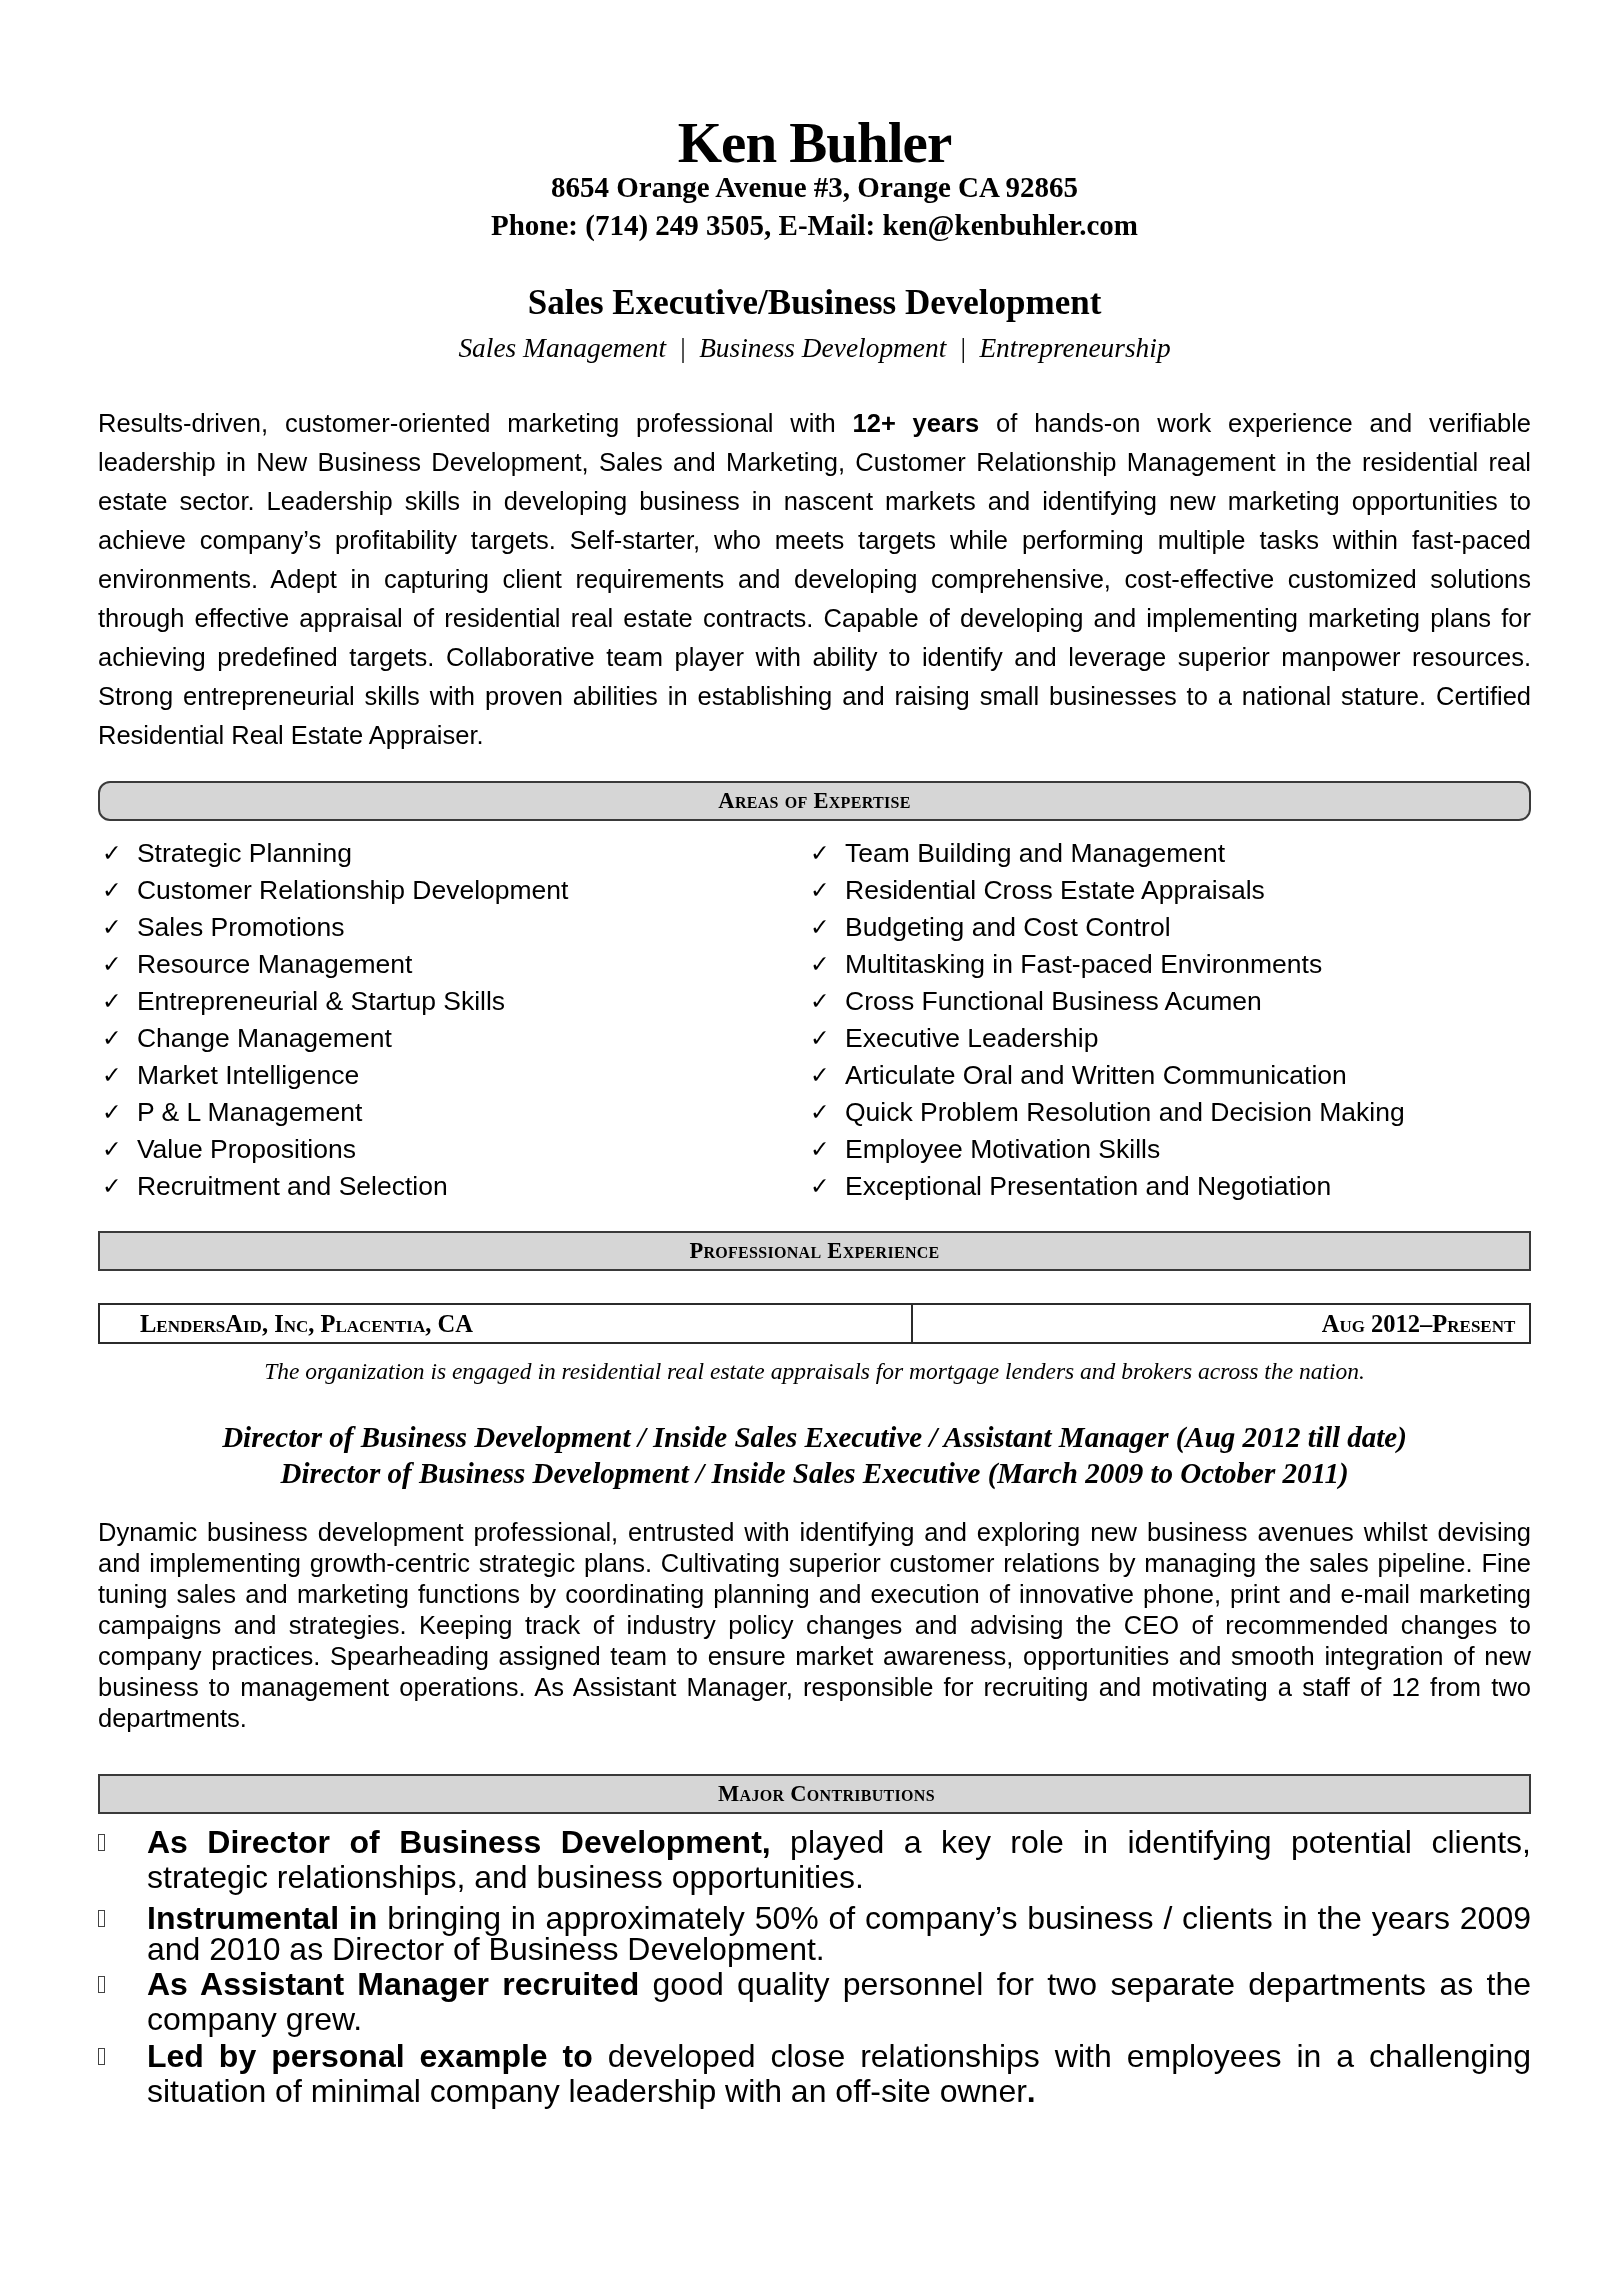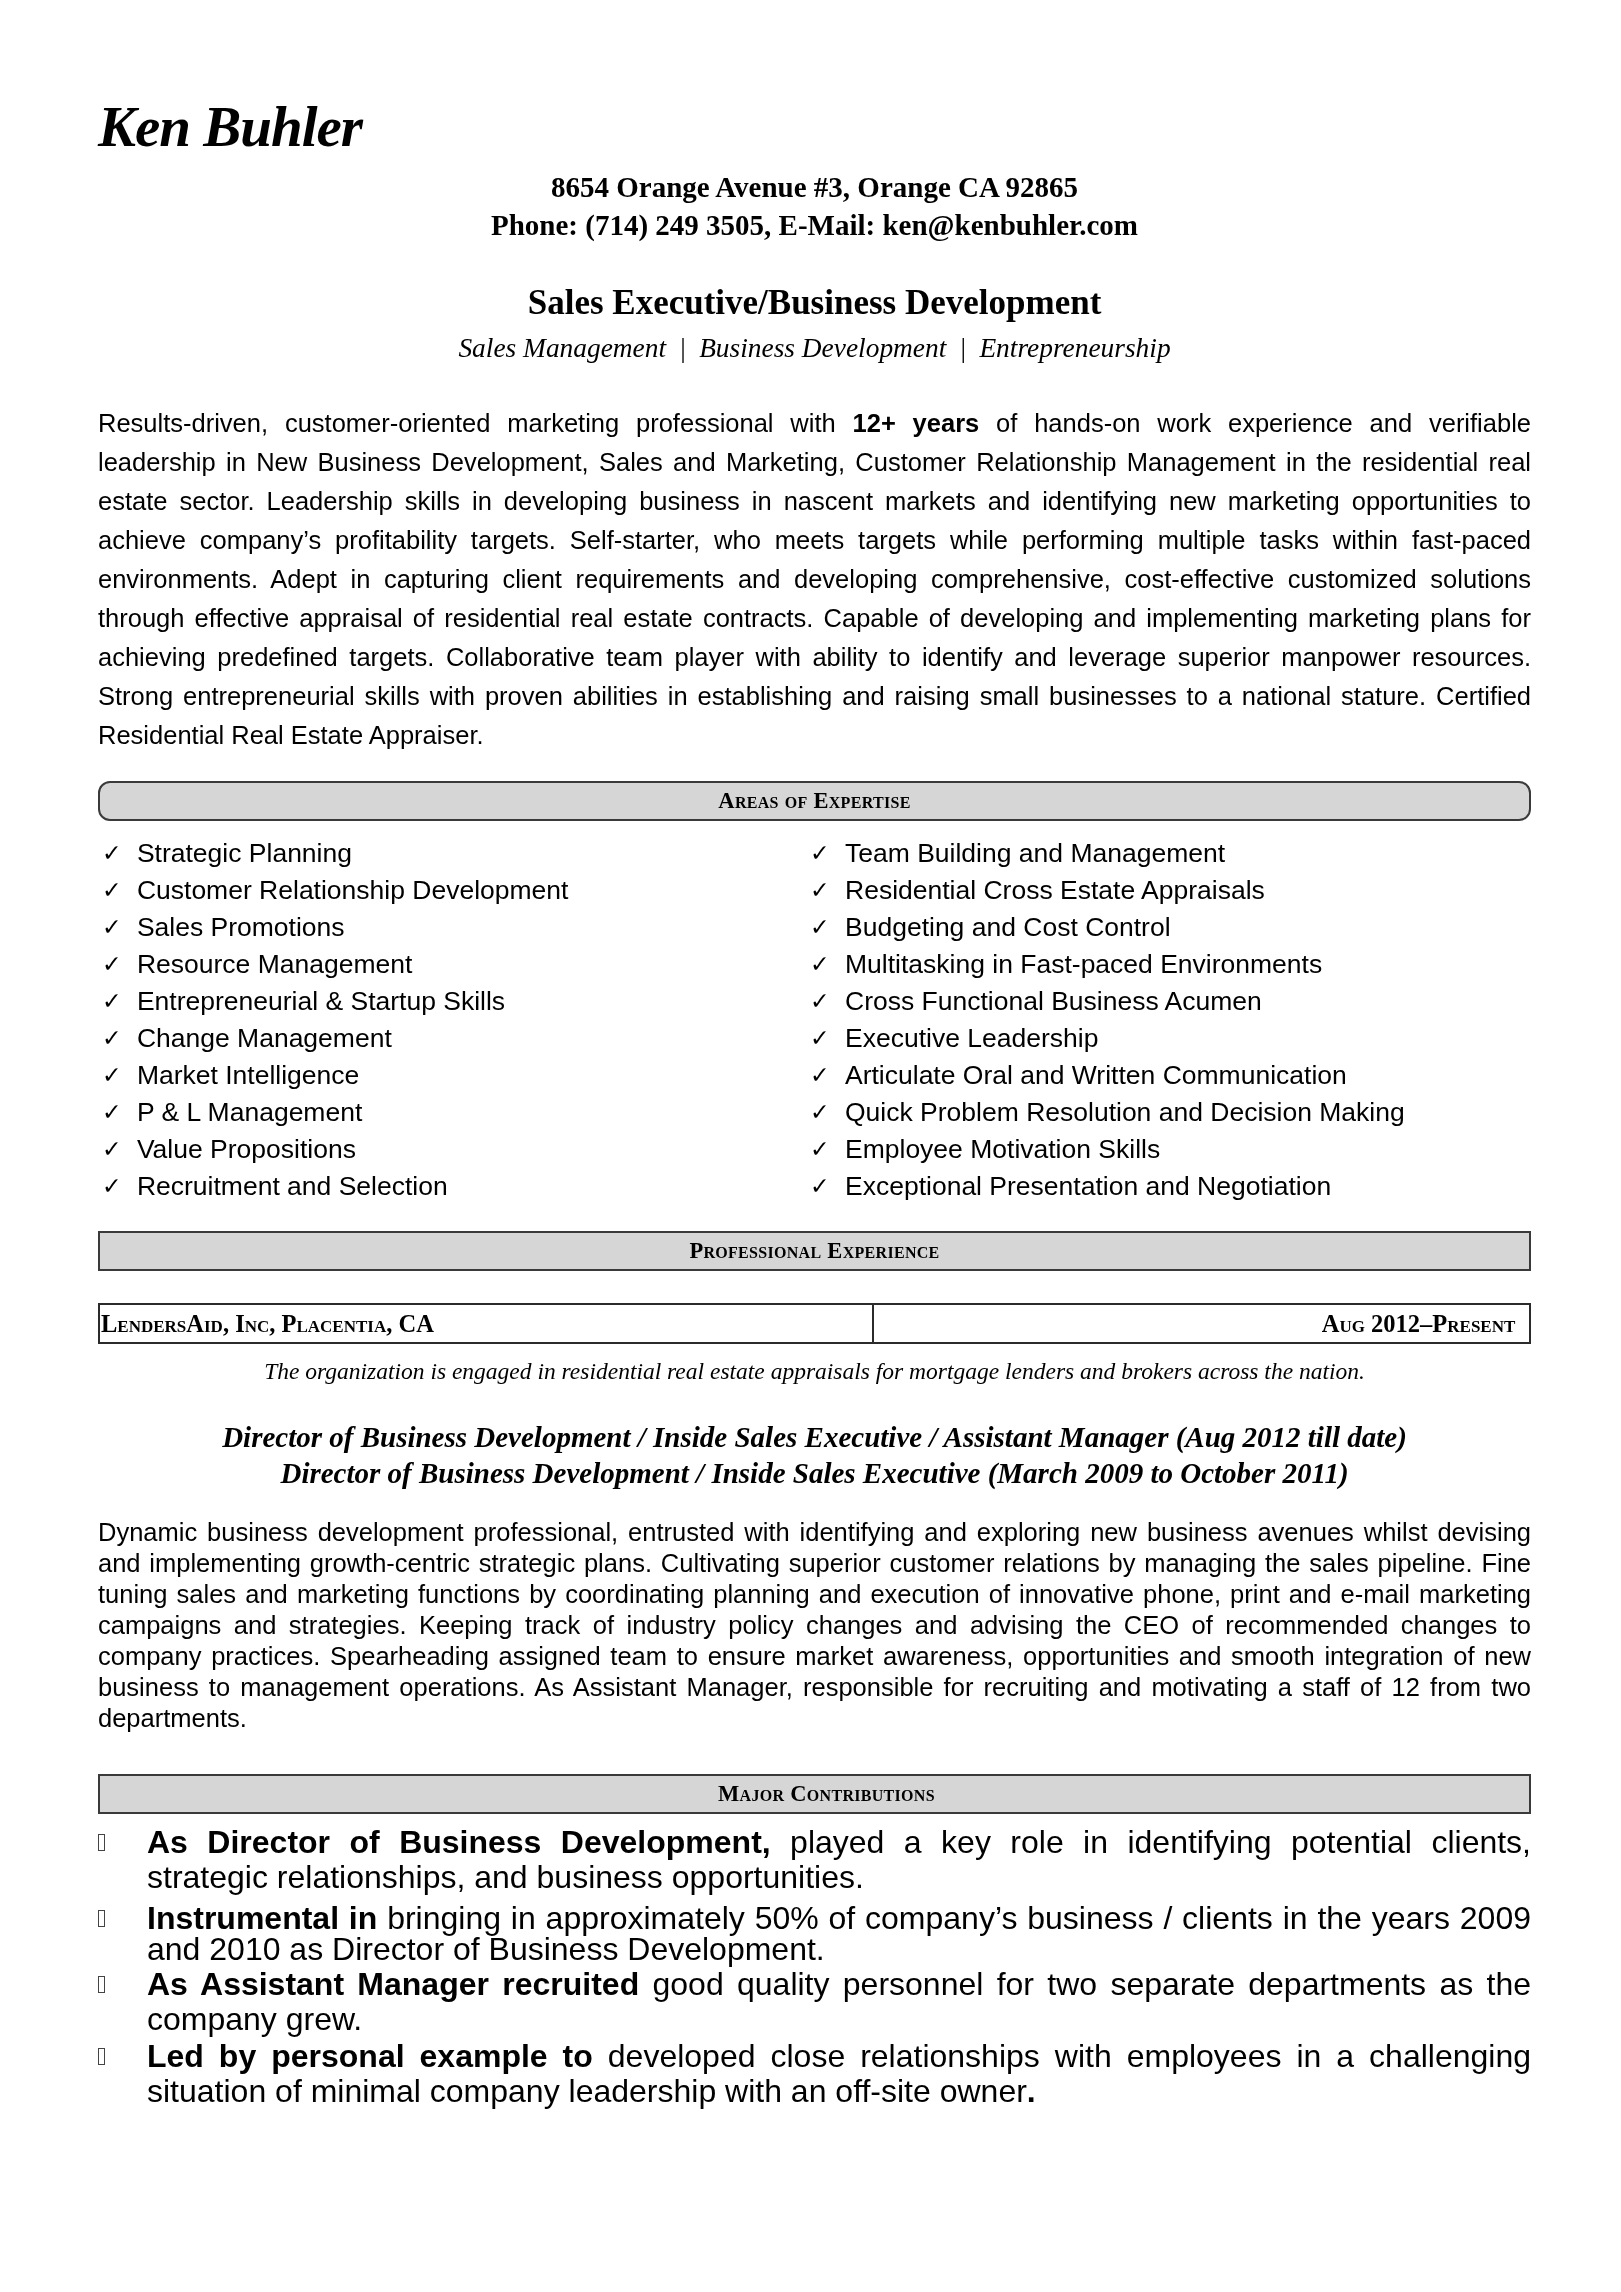--- a/index.html
+++ b/index.html
@@ -8,25 +8,25 @@
     width: 1621px;
     height: 2293px;
     position: relative;
     color: #000;
     font-family: "Liberation Sans", sans-serif;
     overflow: hidden;
   }
   .page { position: absolute; left: 98px; top: 0; width: 1433px; }
 
   .name {
-    position: absolute; top: 98px; left: 0; width: 100%;
+    position: absolute; top: 114px; left: 0; width: 100%;
+    text-align: center;
     font-family: "Liberation Serif", serif; font-weight: bold;
     font-size: 57px; line-height: 1;
     letter-spacing: -1px;
-    font-style: italic;
   }
   .contact {
     position: absolute; left: 0; width: 100%; text-align: center;
     font-family: "Liberation Serif", serif; font-weight: bold;
     font-size: 29px; line-height: 1;
   }
   .addr { top: 173px; }
   .phone { top: 211px; }
 
   .headline {
@@ -69,21 +69,21 @@
     height: 37px; font-size: 26.5px; line-height: 37px;
     white-space: nowrap; display: flex; align-items: center;
   }
   .exp-col li .check { width: 35px; font-size: 23.5px; display: inline-block; }
 
   .company-row {
     position: absolute; top: 1303px; left: 0; width: 100%; height: 41px;
     border: 2px solid #2b2b2b;
     display: flex;
     font-family: "Liberation Serif", serif; font-weight: bold;
-    font-variant: small-caps; font-size: 24.5px;
+    font-variant: small-caps; font-size: 24.5px; padding-left: 39px;
   }
   .company-row .cell-left {
     width: 774px; border-right: 2px solid #2b2b2b;
     padding-left: 1px; line-height: 37px;
   }
   .company-row .cell-right {
     flex: 1; text-align: right; padding-right: 13.7px; line-height: 37px;
   }
 
   .org-desc {

